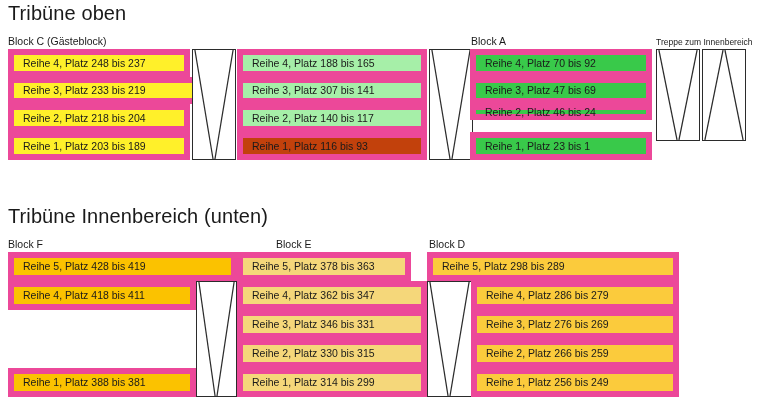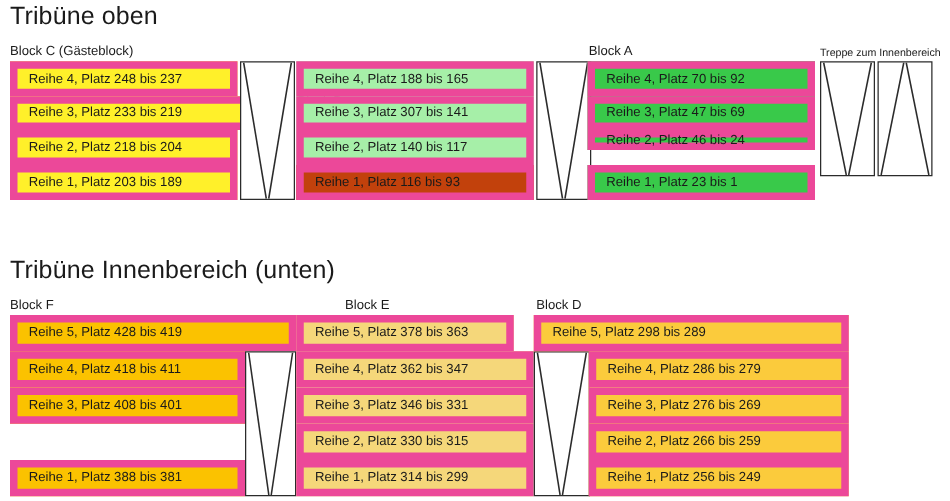--- a/index.html
+++ b/index.html
@@ -146,23 +146,20 @@
   <div class="section-title" style="left:8px;top:205px;">Tribüne Innenbereich (unten)</div>
 
   <div class="block-label" style="left:8px;top:238px;">Block F</div>
 
   <div class="row pad-l" style="left:8px;top:252px;width:229px;height:29px;background:#FBC200;">
     <span>Reihe 5, Platz 428 bis 419</span>
   </div>
   <div class="row pad-l" style="left:8px;top:281px;width:188px;height:29px;background:#FBC200;">
     <span>Reihe 4, Platz 418 bis 411</span>
   </div>
-  <div class="row pad-l" style="left:8px;top:310px;width:188px;height:29px;background:#FBC200;">
-    <span>Reihe 3, Platz 408 bis 401</span>
-  </div>
   <div class="row pad-l" style="left:8px;top:368px;width:188px;height:29px;background:#FBC200;">
     <span>Reihe 1, Platz 388 bis 381</span>
   </div>
 
   <div class="stair" style="left:196px;top:281px;width:41px;height:116px;">
     <svg viewBox="0 0 41 116" preserveAspectRatio="none">
       <line x1="2" y1="0" x2="19" y2="116"></line>
       <line x1="39" y1="0" x2="21" y2="116"></line>
     </svg>
   </div>

